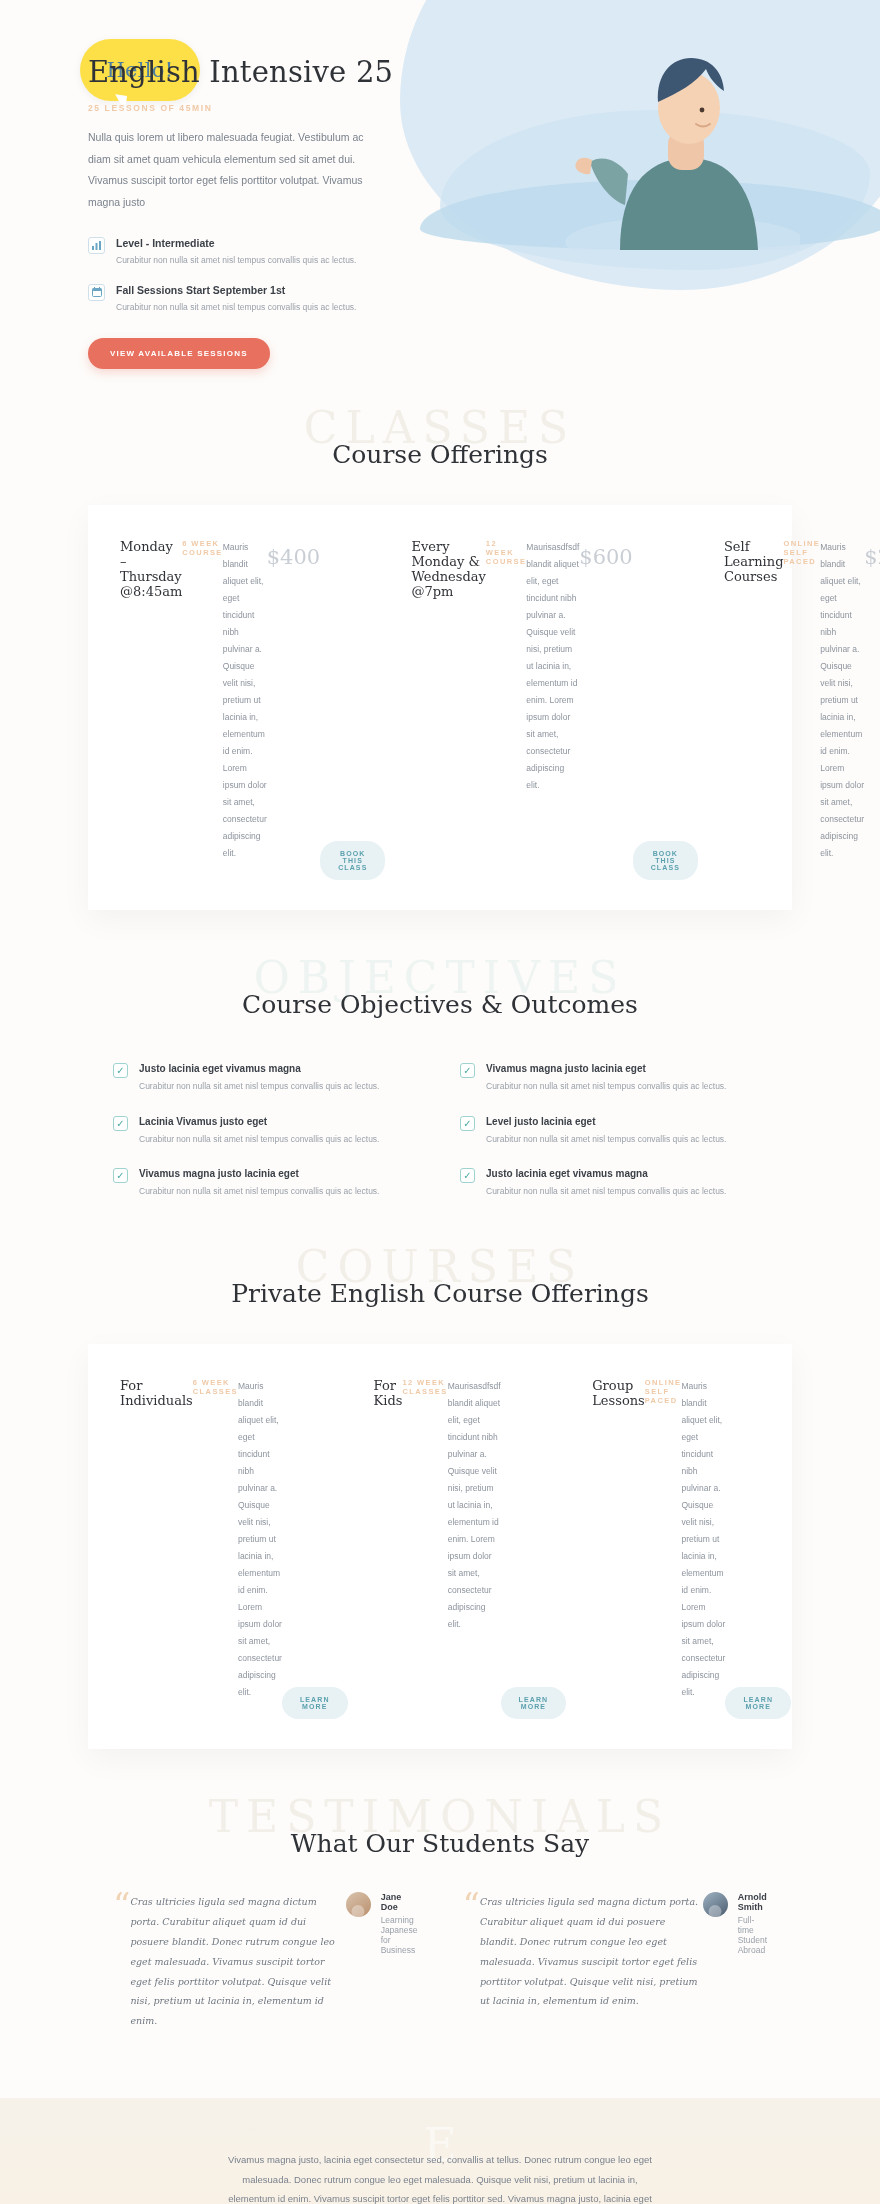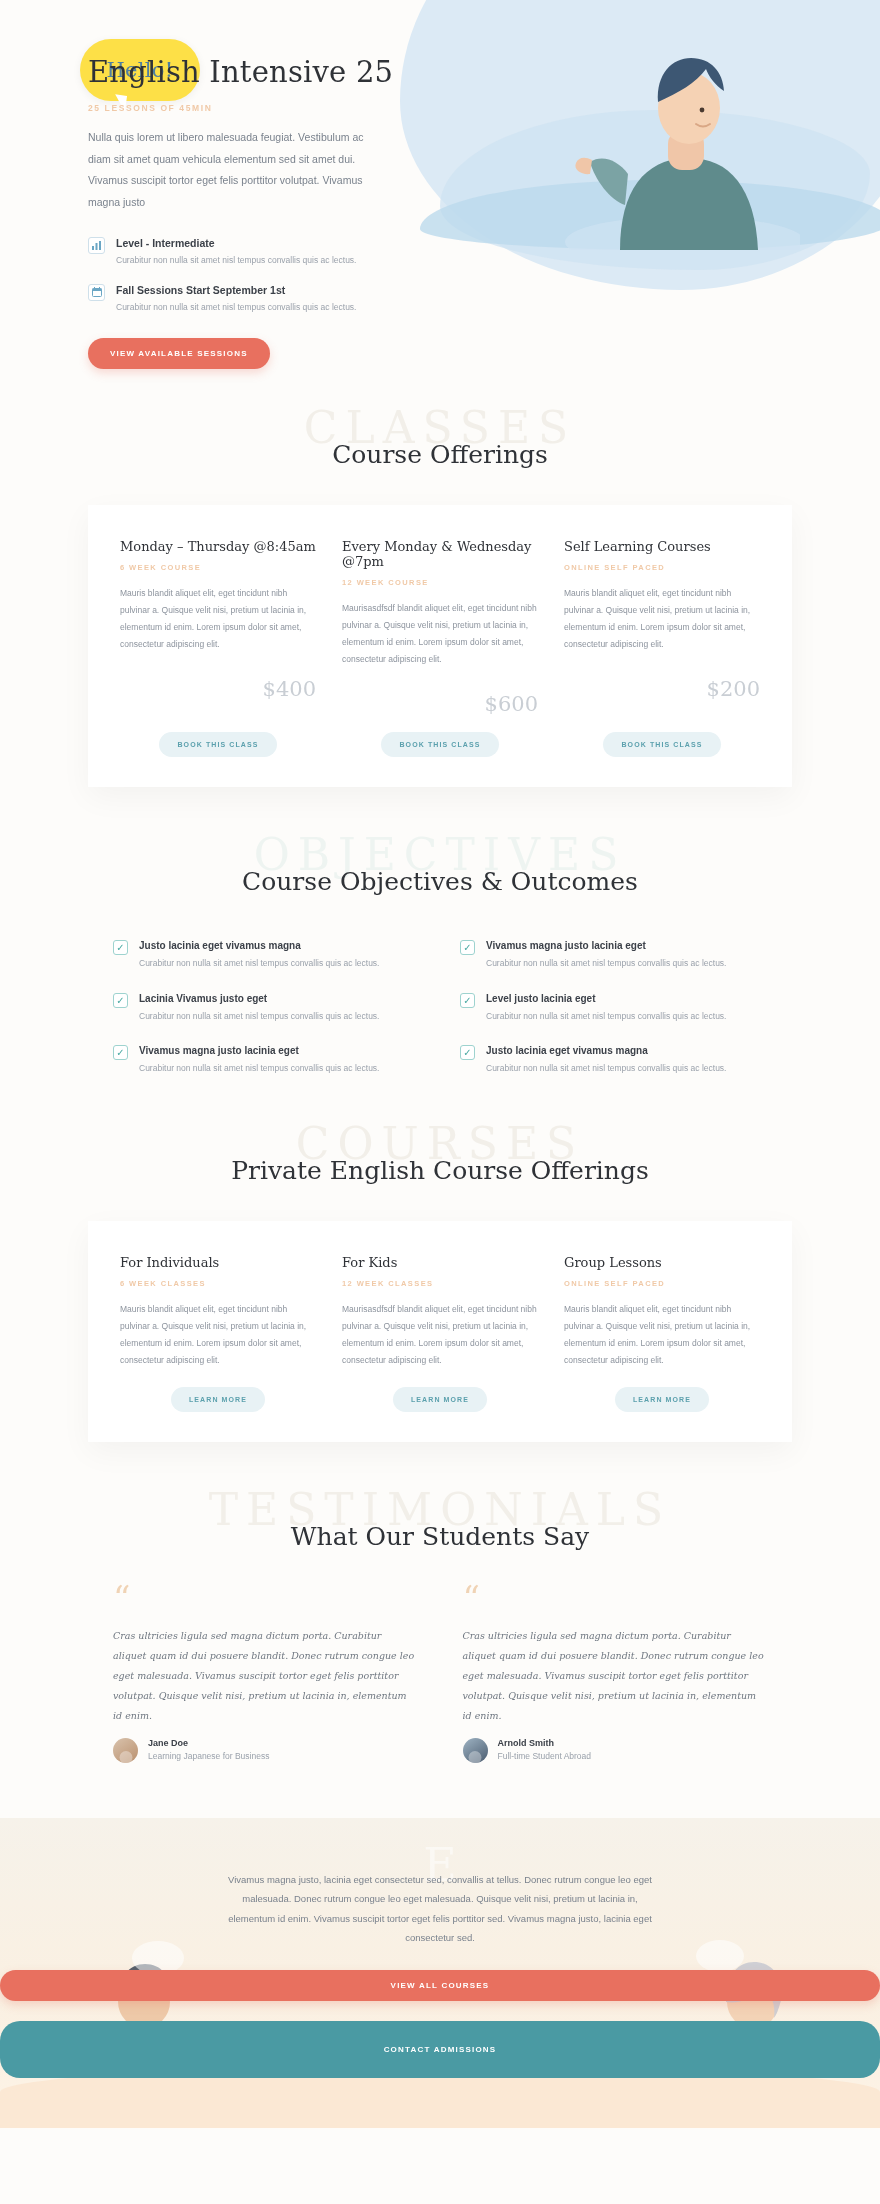--- a/index.html
+++ b/index.html
@@ -162,21 +162,21 @@
     background: #fff;
     box-shadow: 0 10px 30px rgba(0,0,0,.045);
     margin: 36px 88px 0;
     padding: 34px 32px 30px;
     display: flex;
     gap: 26px;
     text-align: left;
     position: relative;
     z-index: 2;
   }
-  .col { flex: 1; display: flex; flex-direction: column; }
+  .col { flex: 1; display: flex; flex-direction: row; }
   .col-title { font-family: "DejaVu Serif", serif; font-size: 13px; color: #2f3237; margin-bottom: 9px; }
   .col-eyebrow {
     font-size: 7.5px; letter-spacing: 1.4px; text-transform: uppercase;
     color: #f0c9a7; font-weight: 700; margin-bottom: 13px;
   }
   .col-body { font-size: 8.5px; line-height: 2; color: #8d949e; margin-bottom: 18px; }
   .price {
     font-family: "DejaVu Serif", serif;
     font-size: 21px;
     color: #c9ced4;

